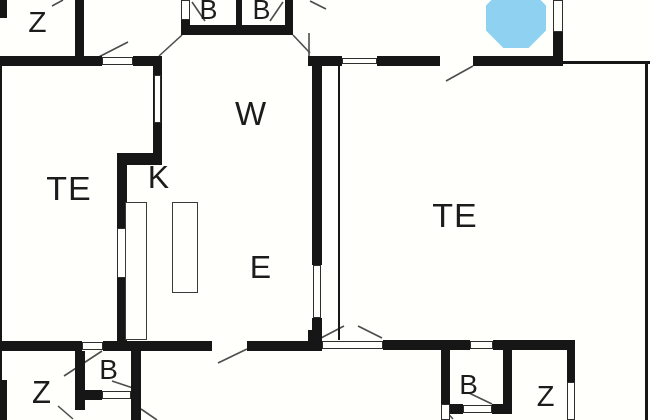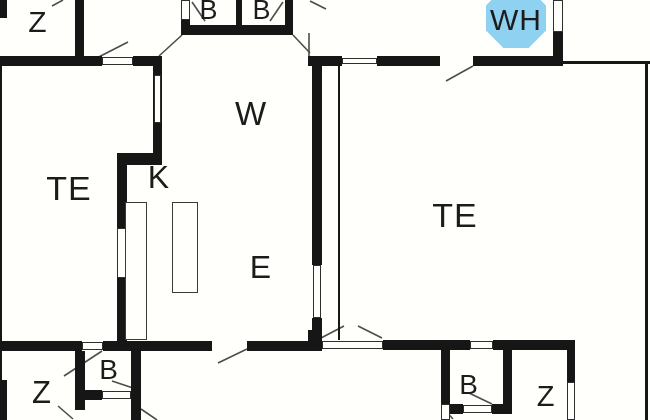--- a/index.html
+++ b/index.html
@@ -94,21 +94,20 @@
     <div class="window" style="left: 181px; top: 0px; width: 9px; height: 20px;"></div>
     <div class="window" style="left: 102px; top: 391px; width: 29px; height: 8px;"></div>
     <div class="window" style="left: 463px; top: 405px; width: 29px; height: 8px;"></div>
     <div class="window" style="left: 441px; top: 404px; width: 9px; height: 16px;"></div>
     <div class="counter" style="left: 125px; top: 202px; width: 22px; height: 138px;"></div>
     <div class="counter" style="left: 172px; top: 202px; width: 26px; height: 91px;"></div>
     <div class="octagon" style="left: 486px; top: -12px; width: 60px; height: 60px; background: rgb(142, 209, 241);"></div>
     <div class="room-label" style="left: 38px; top: 22px; font-size: 30px; color: rgb(28, 28, 28);">Z</div>
     <div class="room-label" style="left: 209px; top: 10px; font-size: 27px; color: rgb(28, 28, 28);">B</div>
     <div class="room-label" style="left: 262px; top: 10px; font-size: 27px; color: rgb(28, 28, 28);">B</div>
-    <div class="room-label" style="left: 516px; top: 20px; font-size: 30px; color: rgb(28, 28, 28);">WH</div>
     <div class="room-label" style="left: 251px; top: 113px; font-size: 33px; color: rgb(28, 28, 28);">W</div>
     <div class="room-label" style="left: 69px; top: 188px; font-size: 34px; color: rgb(28, 28, 28);">TE</div>
     <div class="room-label" style="left: 159px; top: 177px; font-size: 32px; color: rgb(28, 28, 28);">K</div>
     <div class="room-label" style="left: 261px; top: 267px; font-size: 32px; color: rgb(28, 28, 28);">E</div>
     <div class="room-label" style="left: 455px; top: 215px; font-size: 34px; color: rgb(28, 28, 28);">TE</div>
     <div class="room-label" style="left: 42px; top: 392px; font-size: 31px; color: rgb(28, 28, 28);">Z</div>
     <div class="room-label" style="left: 109px; top: 370px; font-size: 28px; color: rgb(28, 28, 28);">B</div>
     <div class="room-label" style="left: 469px; top: 385px; font-size: 28px; color: rgb(28, 28, 28);">B</div>
     <div class="room-label" style="left: 546px; top: 396px; font-size: 29px; color: rgb(28, 28, 28);">Z</div>
   </div>

